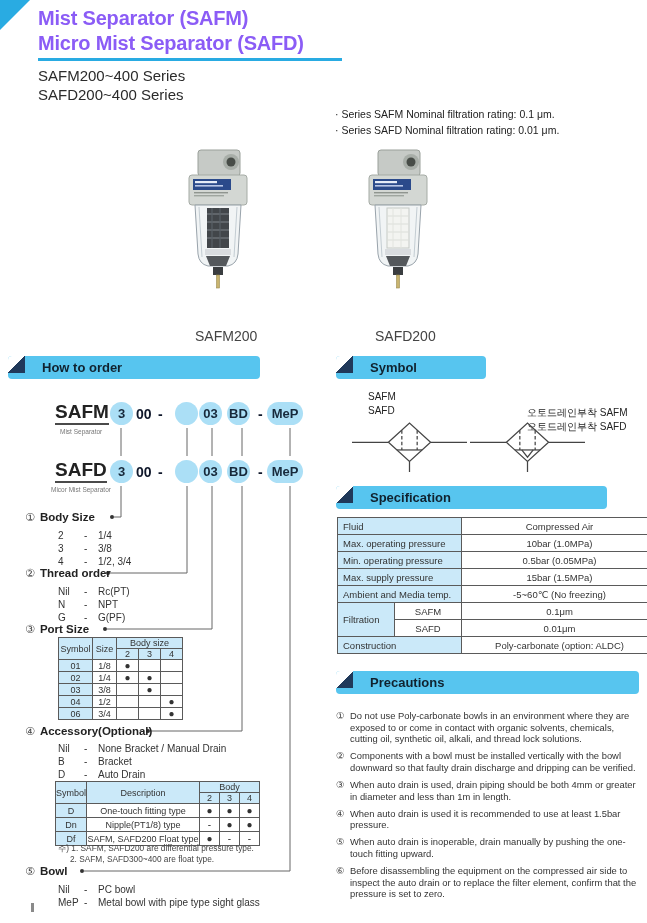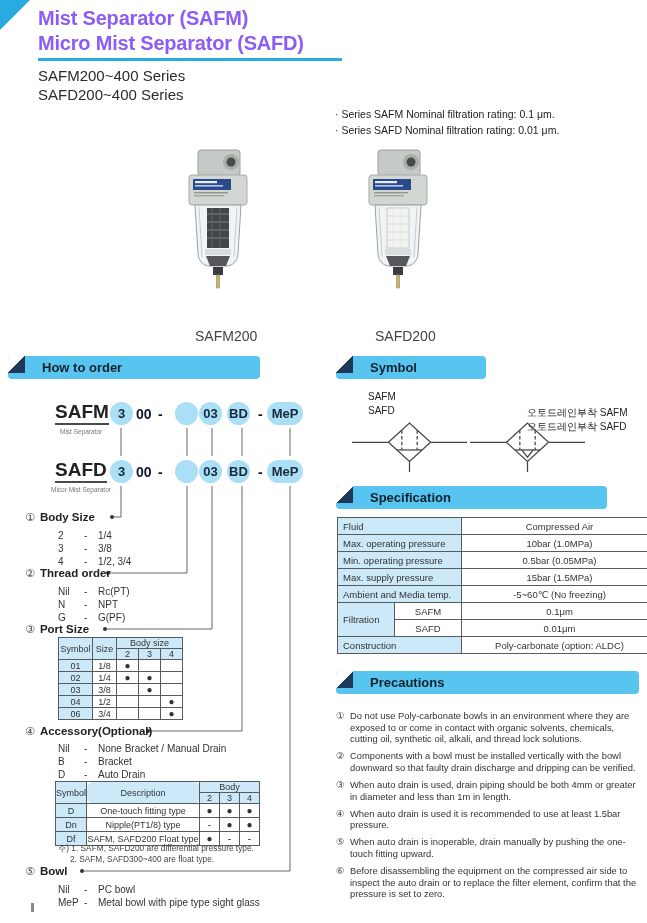--- a/index.html
+++ b/index.html
@@ -295,21 +295,21 @@
     <div class="opt">
         <span class="code">D</span>
         <span class="sep">-</span>
         <span>Auto Drain</span>
       </div>
   </div>
   <table class="abs tbl" style="left:55px;top:781px;">
     <tbody>
         <tr>
       <th rowspan="2" style="width:28px;height:20px;">Symbol</th>
-      <th rowspan="2" style="width:112px;border-radius:7px;">Description</th>
+      <th rowspan="2" style="width:112px;">Description</th>
       <th colspan="3" style="height:10px;">Body</th>
     </tr>
     <tr>
       <th style="width:19px;height:10px;">2</th>
       <th style="width:19px;">3</th>
       <th style="width:19px;">4</th>
     </tr>
     <tr>
           <td class="bluecell" style="height:13px;">D</td>
           <td>One-touch fitting type</td>

